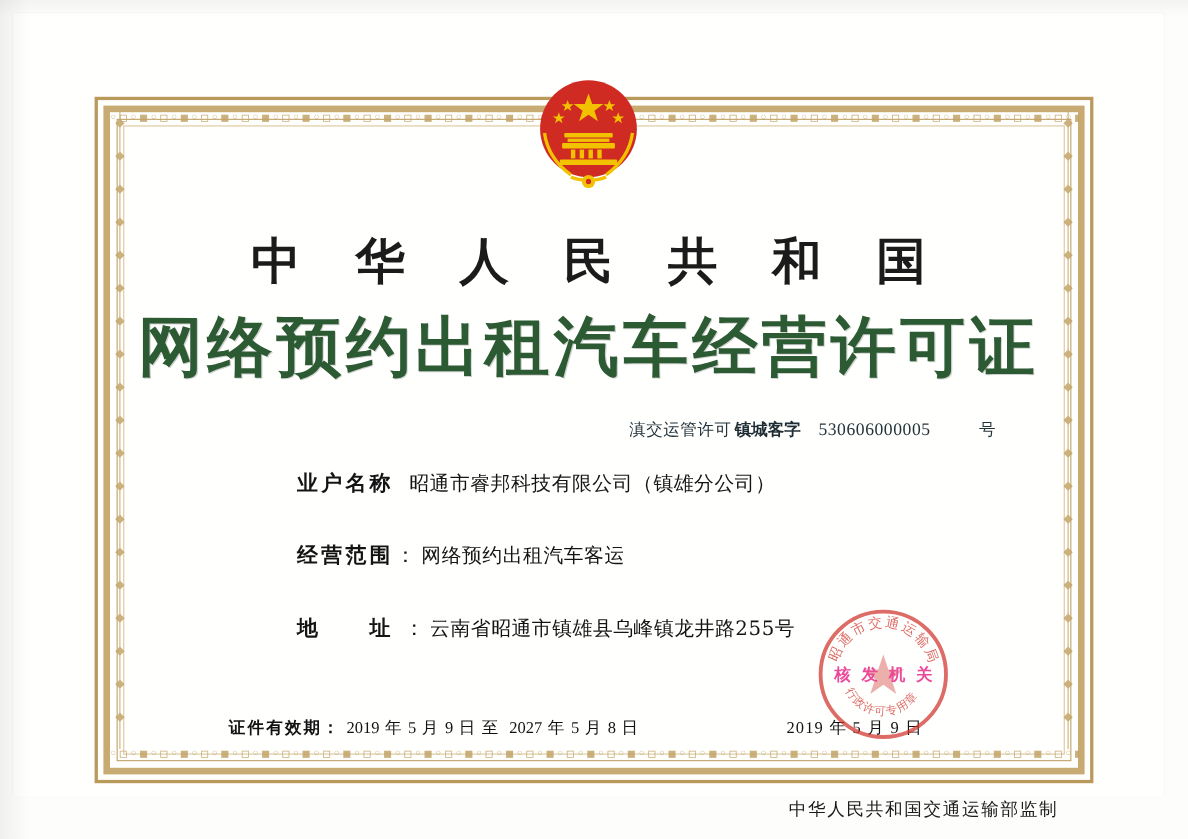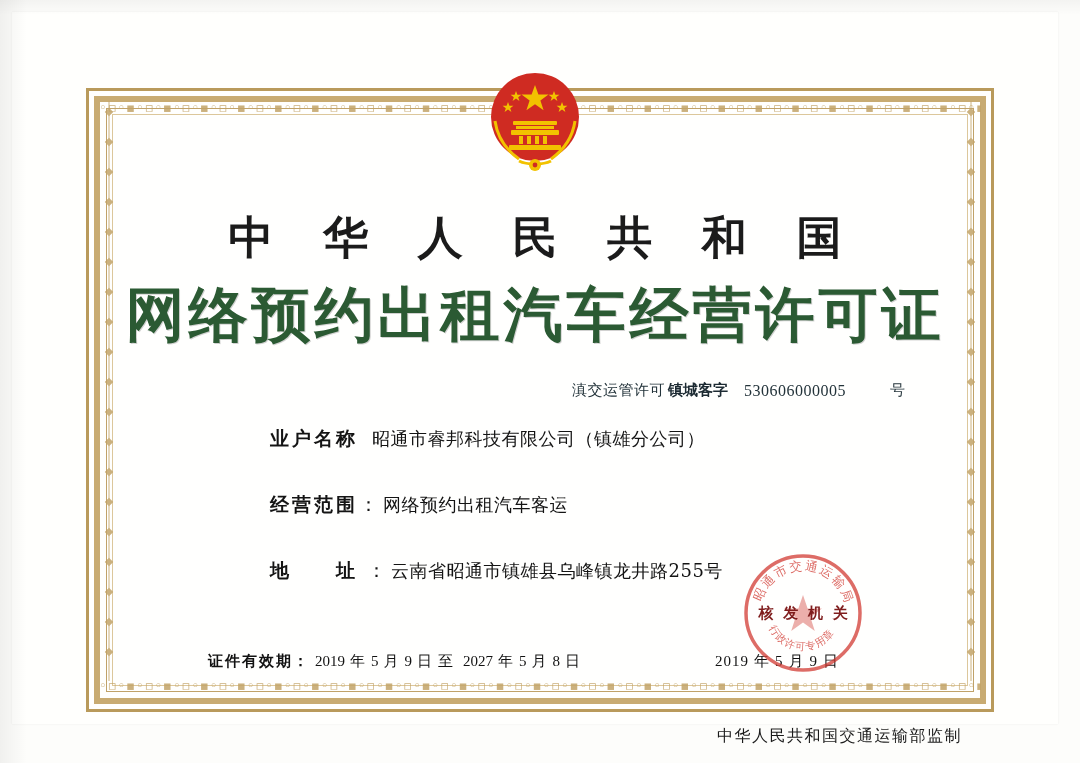--- a/index.html
+++ b/index.html
@@ -235,21 +235,21 @@
     z-index: 6;
   }
   .seal-authority {
     position: absolute;
     left: 728px;
     top: 592px;
     width: 126px;
     text-align: center;
     font-size: 15px;
     font-weight: bold;
-    color: #7f1d1d;
+    color: #ec4899;
     letter-spacing: 3px;
     z-index: 7;
     text-indent: 3px;
   }
 
   
   .footer {
     position: absolute;
     right: 118px;
     bottom: 16px;

